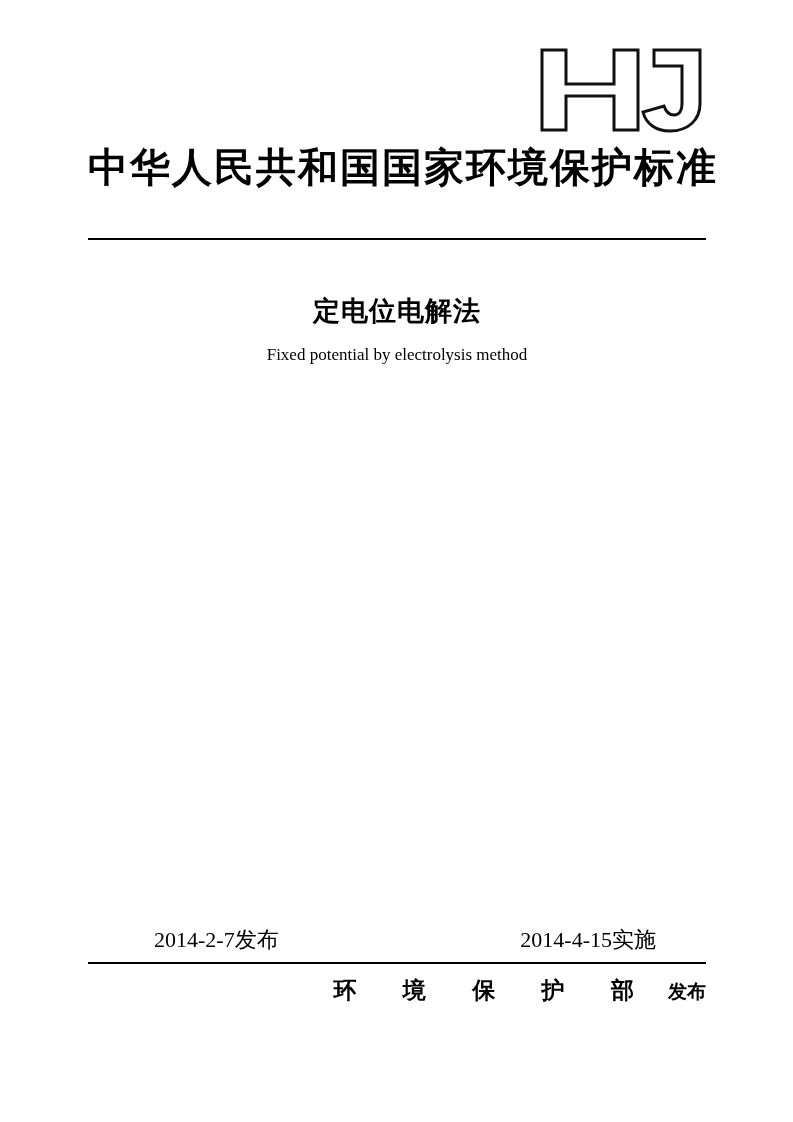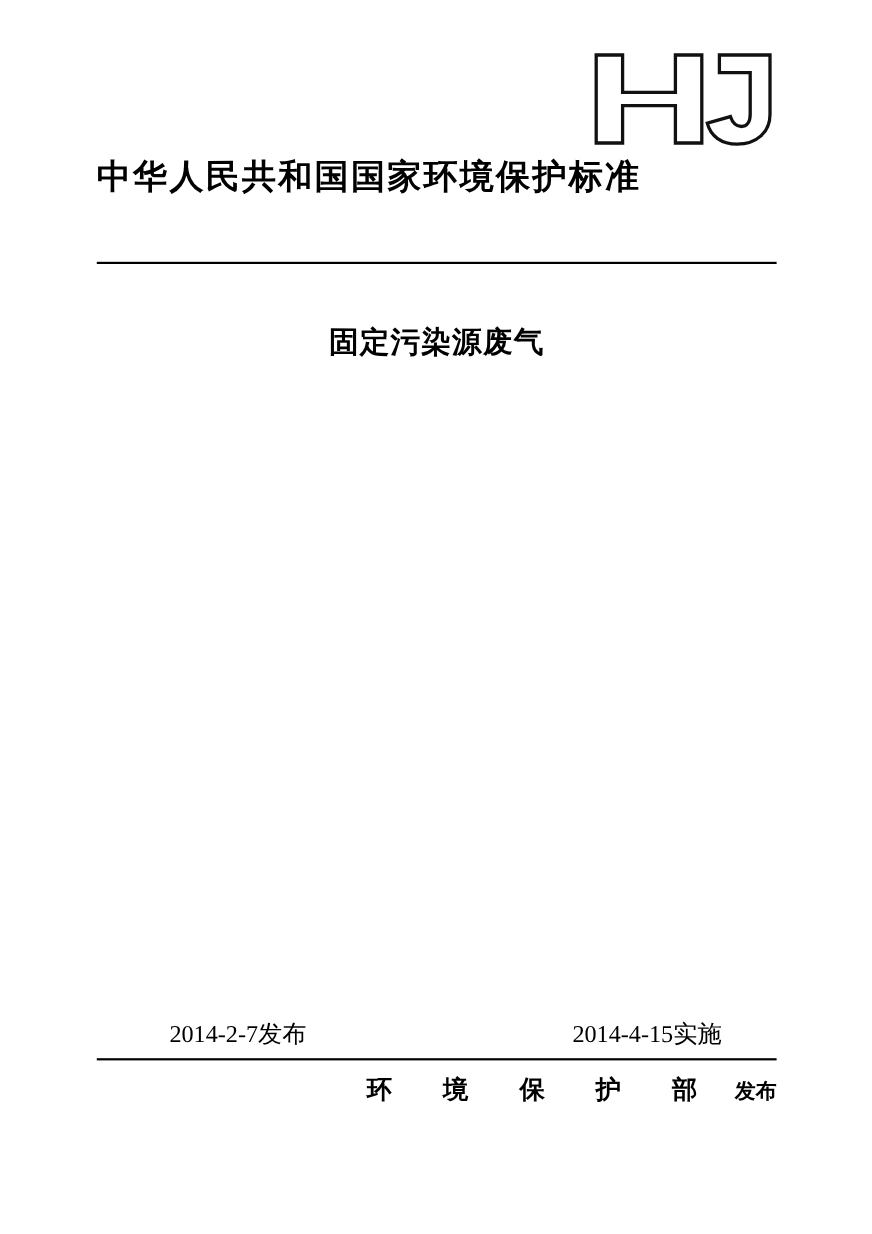--- a/index.html
+++ b/index.html
@@ -34,23 +34,24 @@
   .hj-logo {
     text-align: right;
     line-height: 1;
     height: 88px;
   }
   .hj-logo svg {
     display: inline-block;
   }
   .org-title {
     margin-top: 6px;
+    text-align: center;
     font-family: "Liberation Sans", sans-serif;
     font-weight: 700;
-    font-size: 31px;
+    font-size: 40px;
     letter-spacing: 2px;
     color: #000;
     white-space: nowrap;
   }
   .std-number {
     margin-top: 14px;
     text-align: right;
     font-family: "Liberation Serif", serif;
     font-size: 16px;
     letter-spacing: 0.3px;
@@ -151,21 +152,22 @@
       </svg>
     </div>
 
     <div class="org-title">中华人民共和国国家环境保护标准</div>
 
   </div>
 
   <div class="rule-top"></div>
 
   <div class="title-block">
-    <div class="title-cn">固定污染源废气</div>
+    <div class="title-cn">定电位电解法</div>
+    <div class="title-en" style="margin-top:0;">Fixed potential by electrolysis method</div>
   </div>
 
   <div class="footer-dates">
     <span class="date-left">2014-2-7发布</span>
     <span class="date-right">2014-4-15实施</span>
   </div>
 
   <div class="rule-bottom"></div>
 
   <div class="publisher-row">

